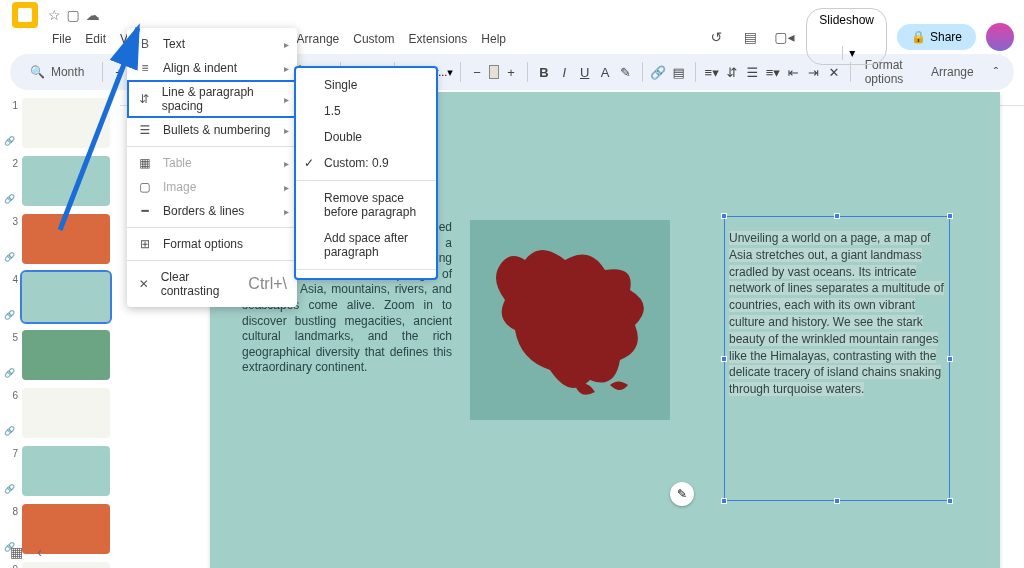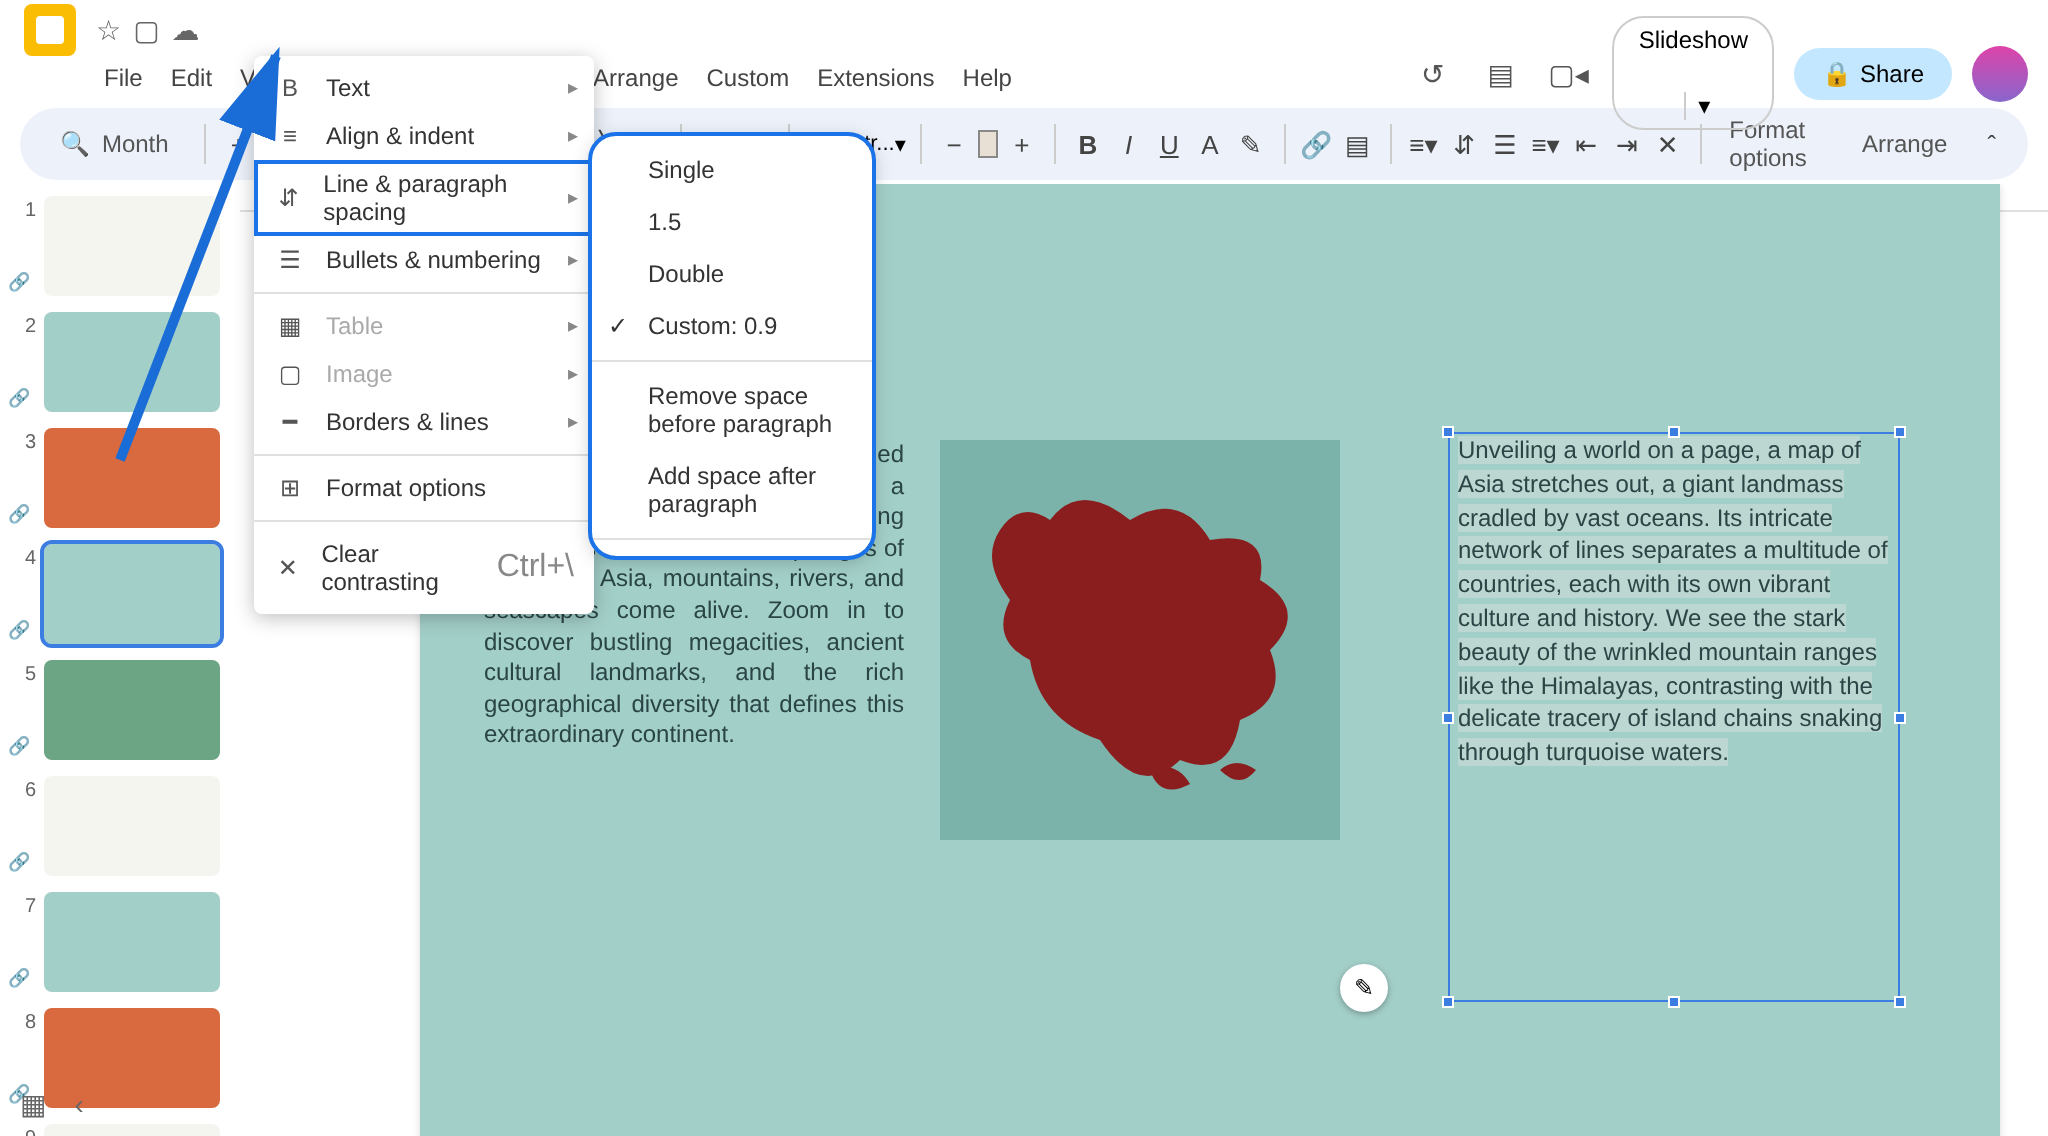--- a/index.html
+++ b/index.html
@@ -41,32 +41,32 @@
 .thumb-icon { position: absolute; left: 0px; bottom: 2px; font-size: 9px; color: #999; }
 
 .canvas-area { flex: 1; background: #fff; position: relative; overflow: hidden; }
 .slide-canvas { position: absolute; left: 90px; top: 0px; width: 790px; height: 500px; background: #a3cfc9; box-shadow: 0 1px 4px rgba(0,0,0,0.15); }
 
 .text-left { position: absolute; left: 32px; top: 128px; width: 210px; font-size: 12px; line-height: 1.3; color: #2a4545; text-align: justify; }
 .map-box { position: absolute; left: 260px; top: 128px; width: 200px; height: 200px; background: #7bb3aa; }
 .map-shape { position: absolute; left: 10px; top: 10px; width: 180px; height: 180px; }
 .sel-box { position: absolute; right: 50px; top: 124px; width: 226px; height: 285px; border: 1px solid #3b7de0; }
 .sel-handle { position: absolute; width: 6px; height: 6px; background: #3b7de0; border: 1px solid #fff; }
-.text-right { position: absolute; left: 4px; top: 0; right: 4px; font-size: 12px; line-height: 1.4; color: #2a4545; font-weight: 500; }
+.text-right { position: absolute; left: 4px; top: 13px; right: 4px; font-size: 12px; line-height: 1.4; color: #2a4545; font-weight: 500; }
 .text-right span { background: #bcd7d1; }
 
 .dropdown-menu { position: absolute; top: 28px; left: 127px; width: 170px; background: #fff; box-shadow: 0 2px 10px rgba(0,0,0,0.25); border-radius: 4px; padding: 4px 0; z-index: 100; }
 .dd-item { display: flex; align-items: center; padding: 5px 10px; font-size: 12px; color: #333; gap: 10px; position: relative; }
 .dd-item.highlighted { outline: 2px solid #1a73e8; outline-offset: -2px; background: #fff; }
 .dd-arrow { position: absolute; right: 8px; color: #888; font-size: 10px; }
 .dd-sep { height: 1px; background: #e0e0e0; margin: 4px 0; }
 .dd-icon { width: 16px; text-align: center; color: #555; }
 .dd-shortcut { margin-left: auto; font-size: 16px; color: #888; }
 
-.submenu { position: absolute; top: 68px; left: 296px; width: 140px; background: #fff; box-shadow: 0 2px 10px rgba(0,0,0,0.25); border-radius: 12px; padding: 4px 0; z-index: 101; outline: 2px solid #1a73e8; }
+.submenu { position: absolute; top: 68px; left: 296px; width: 140px; background: #fff; box-shadow: 0 2px 10px rgba(0,0,0,0.25); border-radius: 2px; padding: 4px 0; z-index: 101; outline: 2px solid #1a73e8; }
 .sub-item { padding: 6px 14px 6px 28px; font-size: 12px; color: #333; position: relative; }
 .sub-item.hover { background: #eef0f2; }
 .sub-item .check { position: absolute; left: 8px; top: 6px; }
 
 .arrow-annotation { position: absolute; z-index: 200; pointer-events: none; }
 
 .float-icon { position: absolute; width: 24px; height: 24px; background: #fff; border-radius: 50%; box-shadow: 0 1px 3px rgba(0,0,0,0.3); display: flex; align-items: center; justify-content: center; font-size: 12px; }
 
 .bottom-icons { position: absolute; left: 10px; bottom: 8px; display: flex; gap: 14px; color: #666; font-size: 14px; }
 .ruler { height: 14px; background: #fff; border-bottom: 1px solid #e0e0e0; margin-left: 0; }

